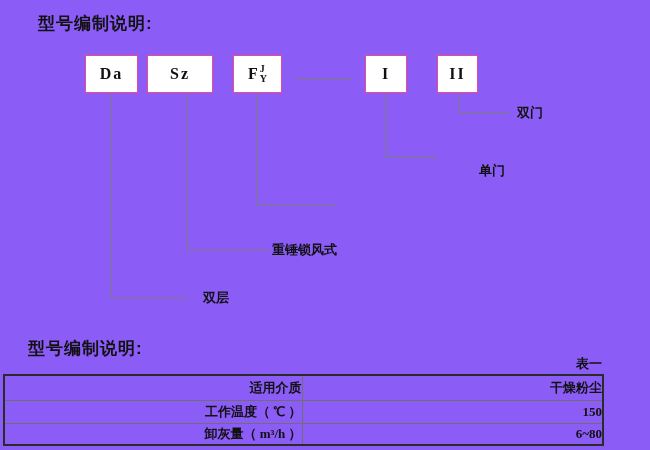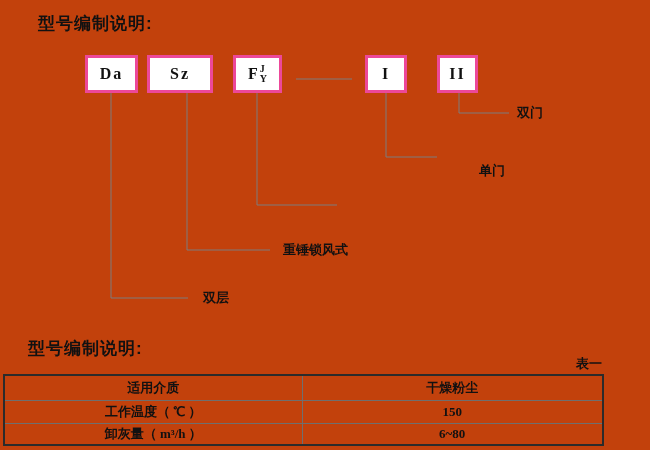--- a/index.html
+++ b/index.html
@@ -1,62 +1,62 @@
 <!DOCTYPE html>
 <html><head>
 <meta charset="utf-8">
 <style>
   html,body{margin:0;padding:0;background:#ffffff;}
   #canvas{
-    position:relative;width:650px;height:450px;background:#c2410c;
+    position:relative;width:650px;height:450px;background:#8b5cf6;
     font-family:"Liberation Sans", sans-serif;color:#1a1a1a;overflow:hidden;
   }
   .h1{
     position:absolute;font-family:"Liberation Sans", sans-serif;
     font-weight:bold;font-size:17px;color:#111;white-space:pre;letter-spacing:1px;
   }
   #title-model{left:38px;top:12px;}
   #title-perf{left:28px;top:337px;}
   svg.lines{position:absolute;left:0;top:0;pointer-events:none;}
   .box{
     position:absolute;top:55px;height:38px;box-sizing:border-box;
-    border:3px solid #ec4899;background:#fff;
+    border:1px solid #ec4899;background:#fff;
     display:flex;align-items:center;justify-content:center;
     font-family:"Liberation Serif", serif;font-weight:bold;font-size:16px;
     letter-spacing:2px;color:#111;
   }
   #box-da{left:85px;width:53px;}
   #box-sz{left:147px;width:66px;}
   #box-f{left:233px;width:49px;letter-spacing:0;}
   #box-i{left:365px;width:42px;}
   #box-ii{left:437px;width:41px;}
   .fy-stack{
     display:inline-flex;flex-direction:column;align-items:flex-start;
     font-size:10px;line-height:10px;margin-left:2px;letter-spacing:0;
   }
   .ann{
     position:absolute;font-family:"Liberation Serif", serif;font-weight:bold;
     font-size:13px;line-height:16px;color:#111;white-space:pre;
   }
   #ann-shuangceng{left:203px;top:290px;}
-  #ann-chongchui{left:283px;top:242px;}
+  #ann-chongchui{left:272px;top:242px;}
   #ann-valve{left:348px;top:196px;}
   #ann-danmen{left:455px;top:163px;margin-left:24px;}
   #ann-shuangmen{left:517px;top:105px;}
   #table-caption{
     position:absolute;right:48px;top:355px;
     font-family:"Liberation Serif", serif;font-weight:bold;font-size:13px;color:#111;
   }
   table.perf{
     position:absolute;left:3px;top:374px;width:599px;
     border-collapse:collapse;table-layout:fixed;
     border:2px solid #2b2b2b;
   }
   table.perf td{
-    border:1px solid #6f6f6f;text-align:center;vertical-align:middle;
+    border:1px solid #6f6f6f;text-align:right;vertical-align:middle;
     font-family:"Liberation Serif", serif;font-weight:bold;font-size:13px;
     color:#111;padding:0;white-space:pre;
   }
   tr.r1 td{height:24px;}
   tr.r2 td{height:22px;}
   tr.r3 td{height:20px;}
 </style>
 </head>
 <body>
 

